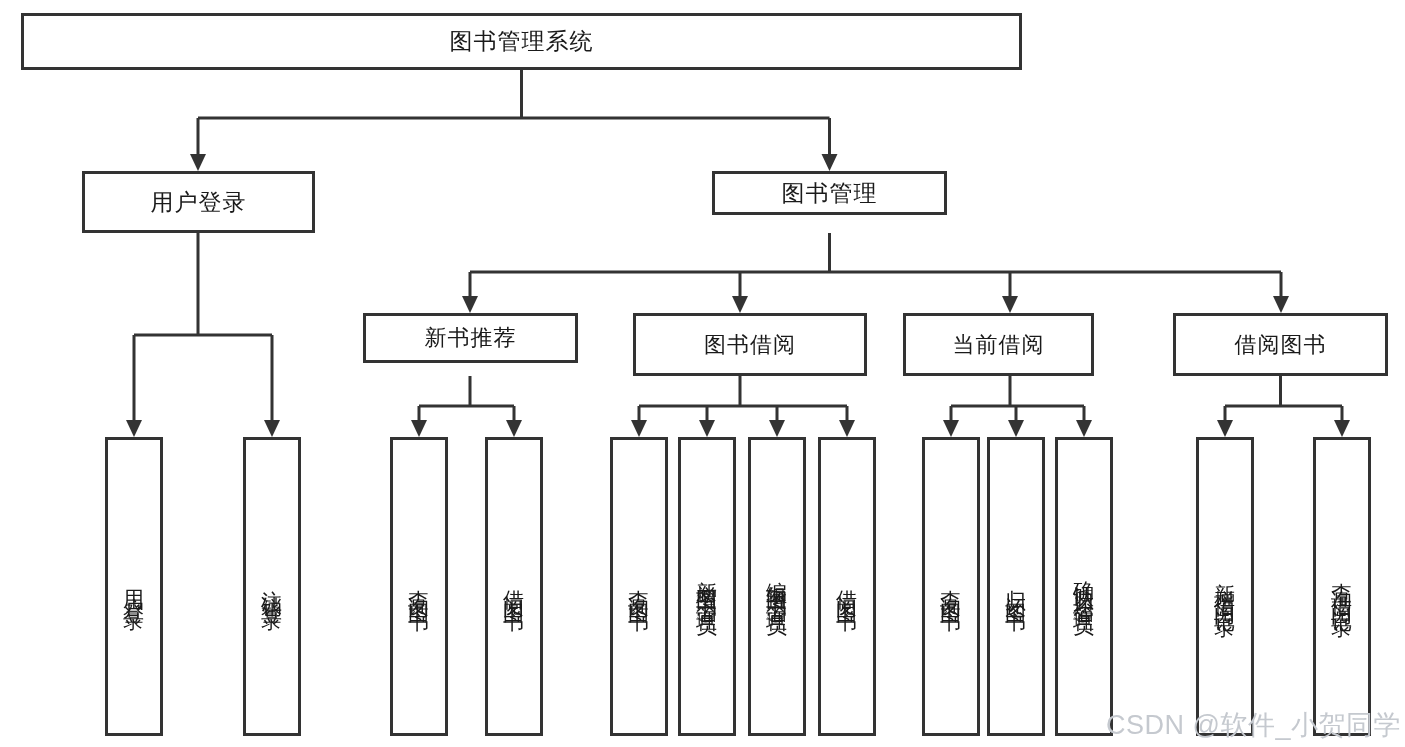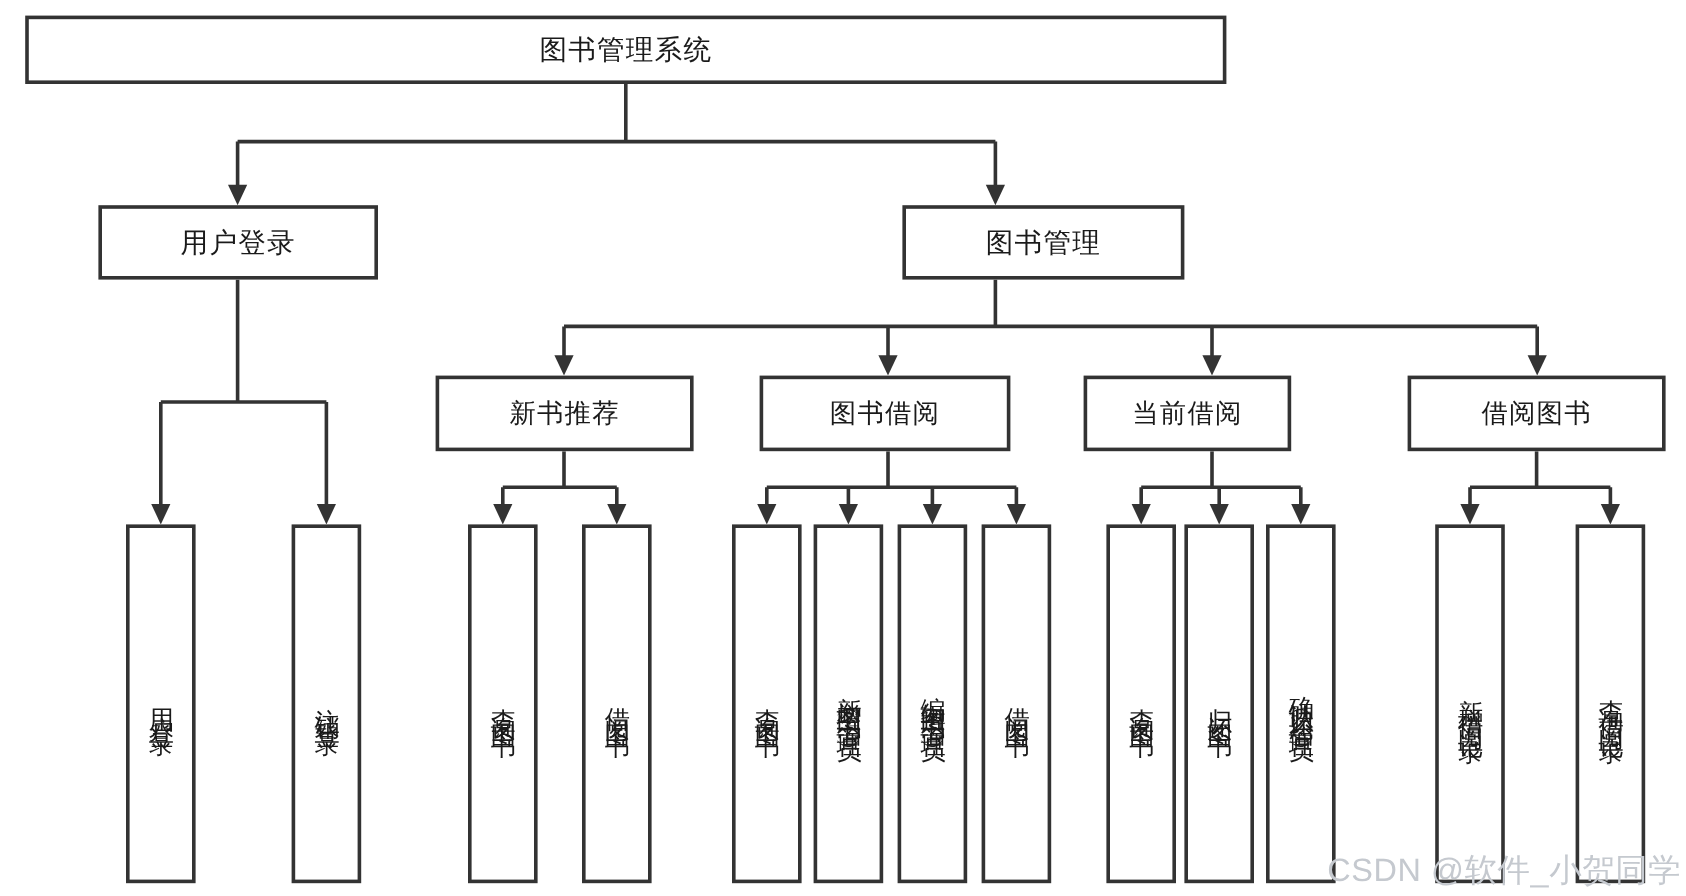--- a/index.html
+++ b/index.html
@@ -73,31 +73,31 @@
     </g>
   </svg>
 
   <div class="box" style="left:21px;top:13px;width:1001px;height:57px">
     <span>图书管理系统</span>
   </div>
 
   <div class="box" style="left:82px;top:171px;width:233px;height:62px">
     <span>用户登录</span>
   </div>
-  <div class="box" style="left:752px;top:171px;width:235px;height:62px">
+  <div class="box" style="left:712px;top:171px;width:235px;height:44px">
     <span>图书管理</span>
   </div>
 
-  <div class="box" style="left:363px;top:313px;width:215px;height:63px;font-size:22px">
+  <div class="box" style="left:363px;top:313px;width:215px;height:50px;font-size:22px">
     <span>新书推荐</span>
   </div>
-  <div class="box" style="left:633px;top:313px;width:209px;height:63px;font-size:22px">
+  <div class="box" style="left:633px;top:313px;width:234px;height:63px;font-size:22px">
     <span>图书借阅</span>
   </div>
-  <div class="box" style="left:903px;top:313px;width:173px;height:63px;font-size:22px">
+  <div class="box" style="left:903px;top:313px;width:191px;height:63px;font-size:22px">
     <span>当前借阅</span>
   </div>
   <div class="box" style="left:1173px;top:313px;width:215px;height:63px;font-size:22px">
     <span>借阅图书</span>
   </div>
 
   <div class="vbox" style="left:105px;top:437px;width:58px;height:299px">
     <span class="vtext">用户登录</span>
   </div>
   <div class="vbox" style="left:243px;top:437px;width:58px;height:299px">

